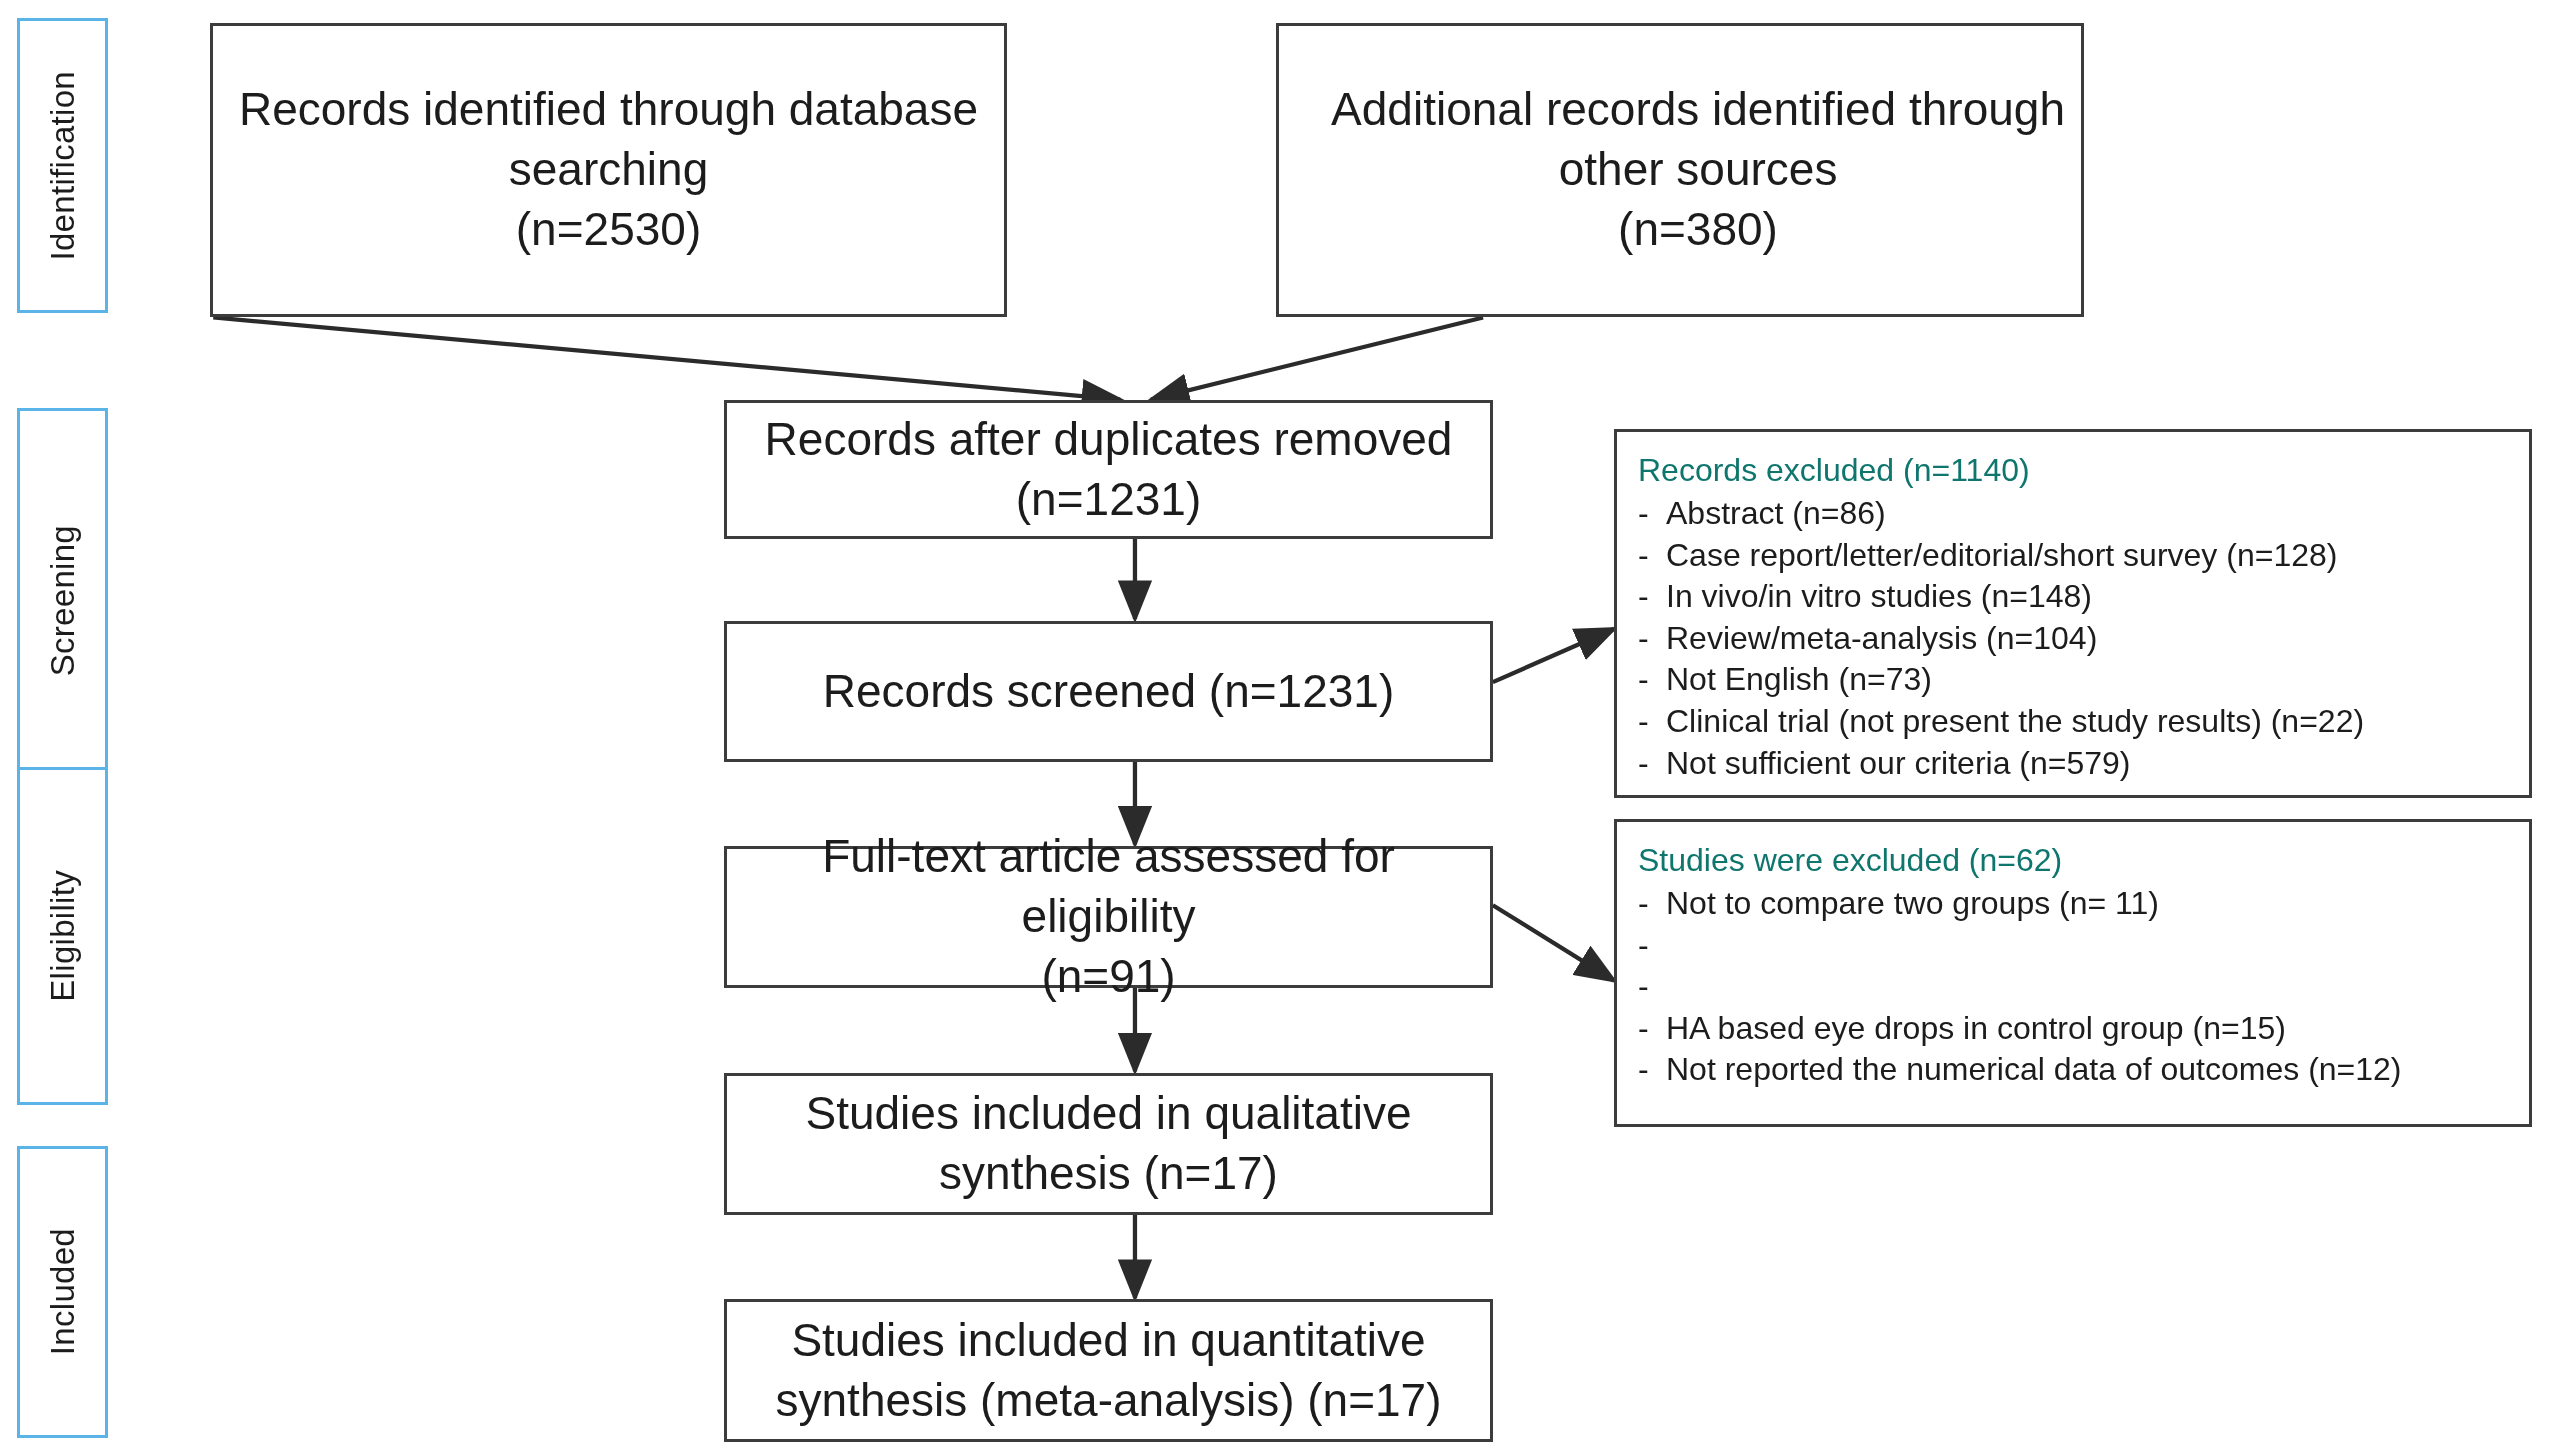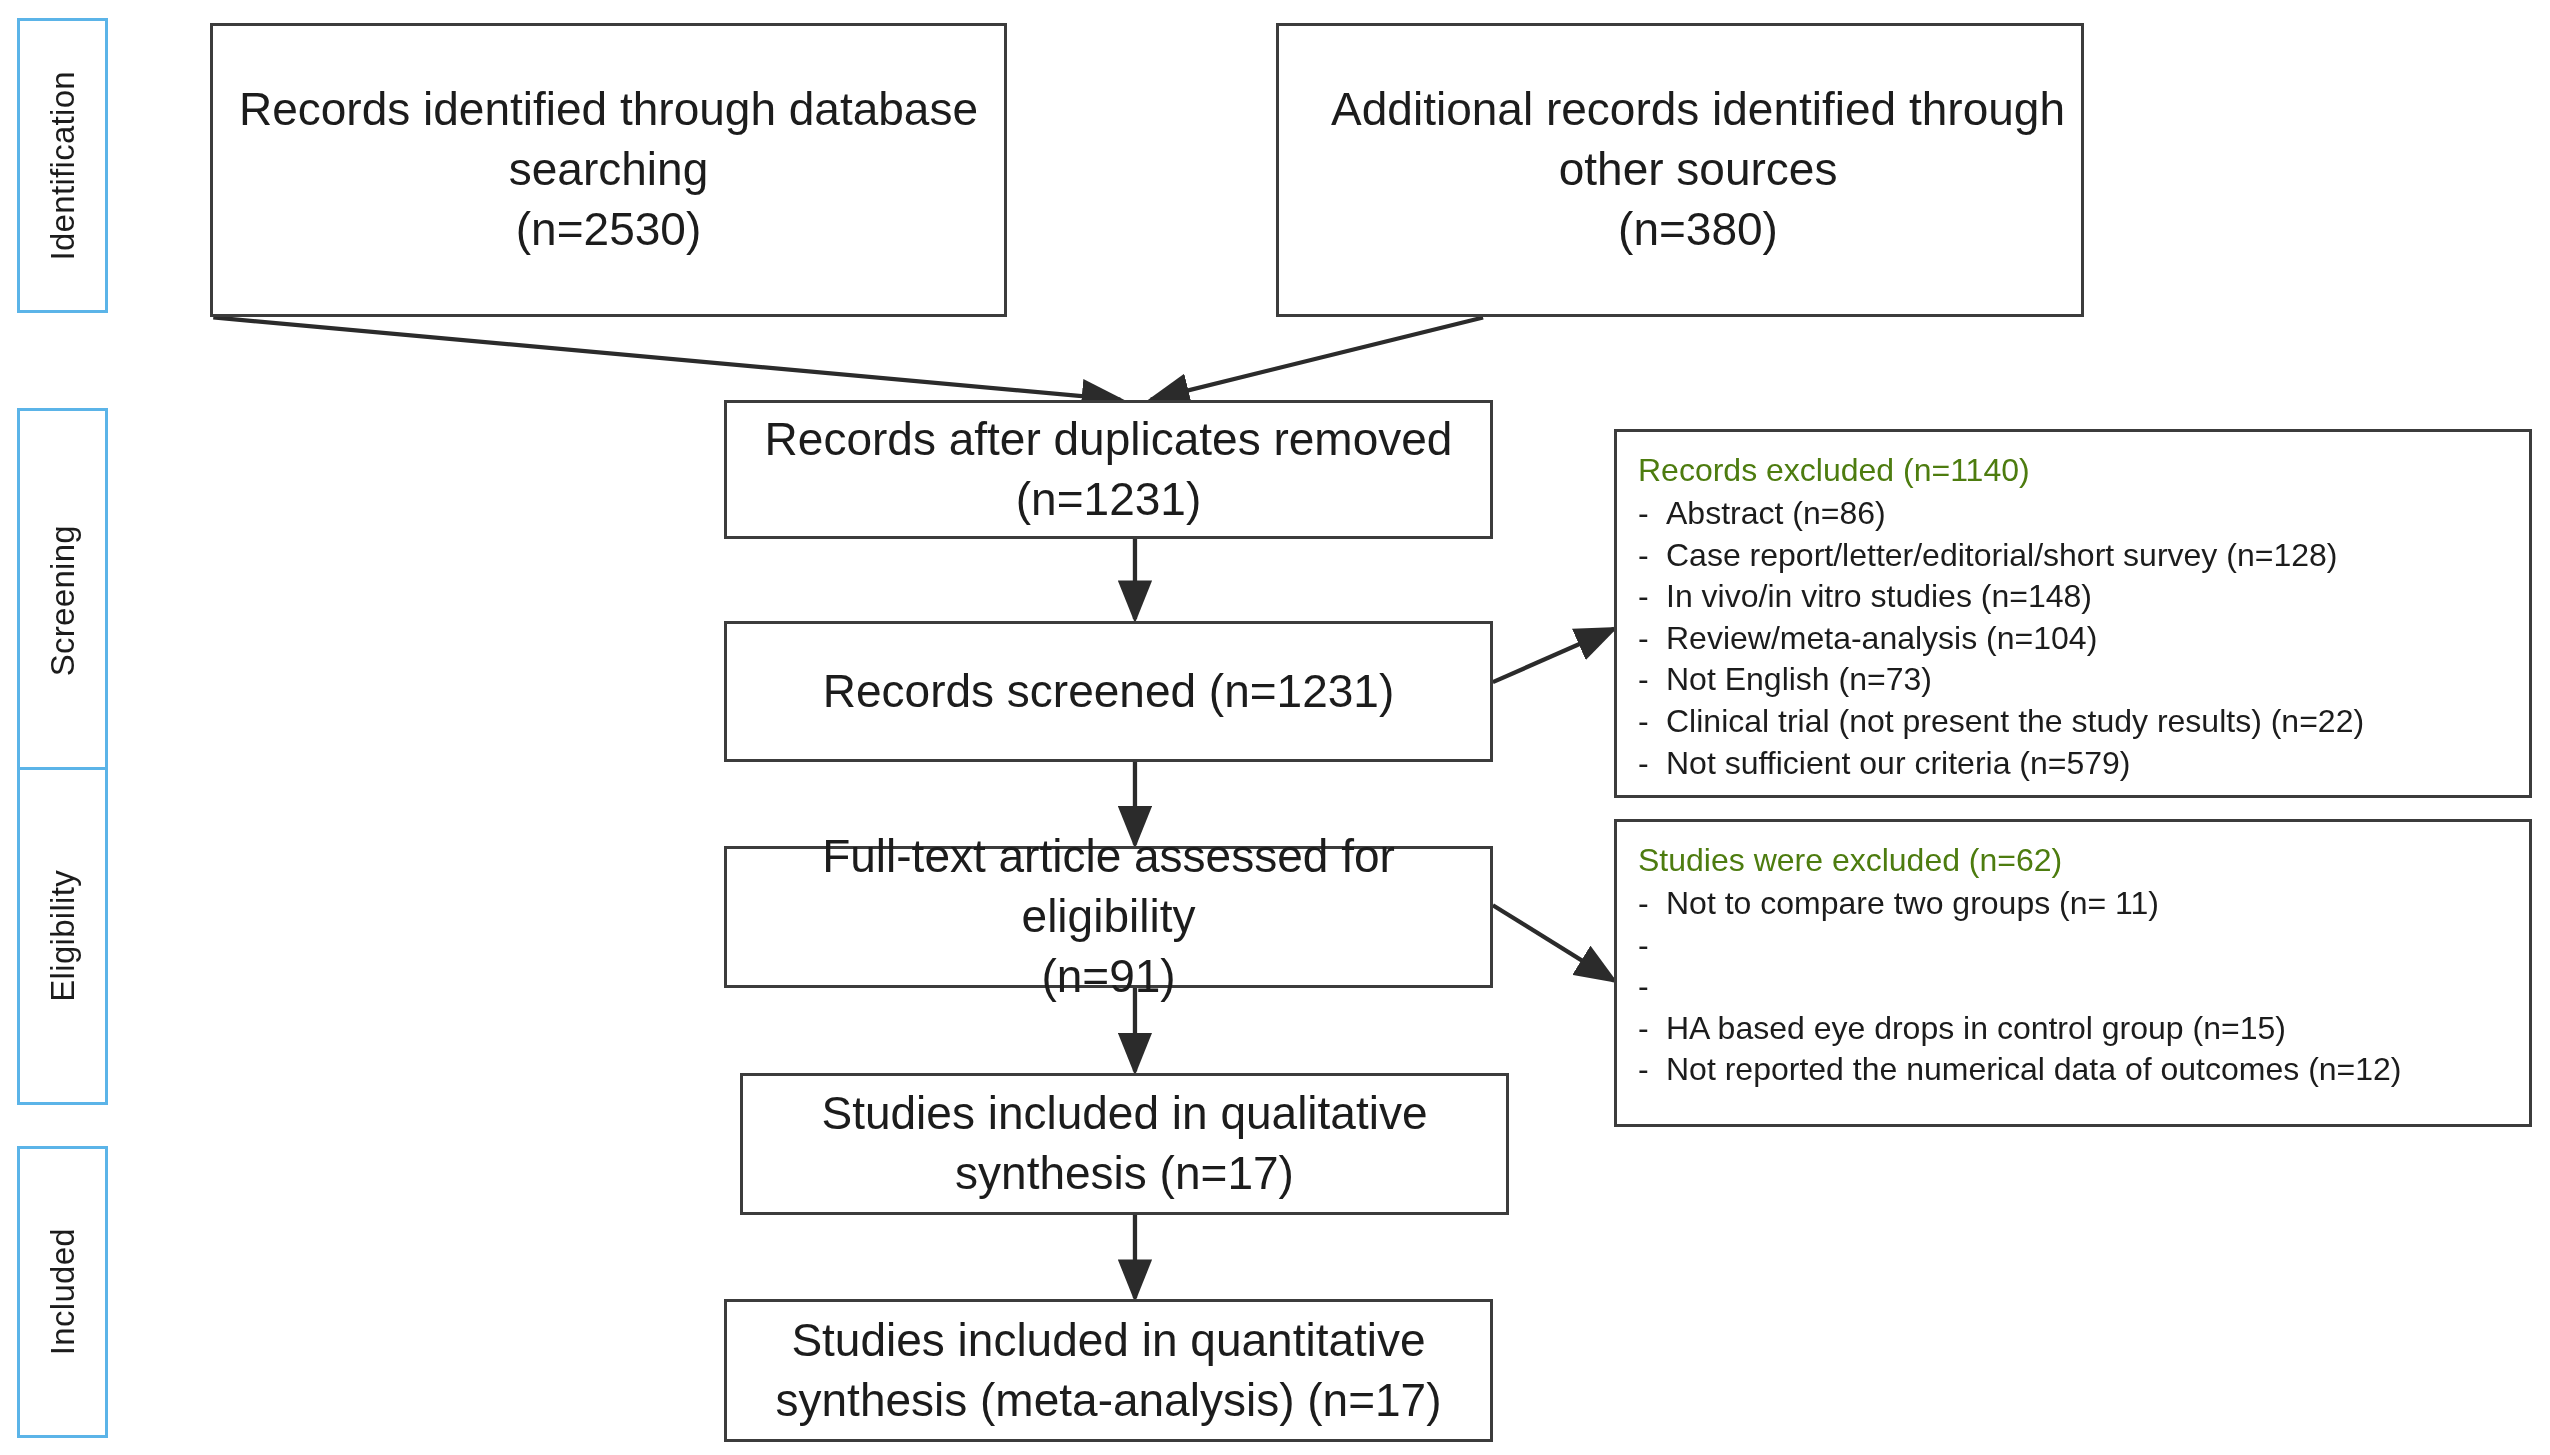--- a/index.html
+++ b/index.html
@@ -62,21 +62,21 @@
   .excl-box {
     position: absolute;
     box-sizing: border-box;
     background: #ffffff;
     border: 3.1px solid #3c3c3c;
     padding: 21px 16px 12.3px 21px;
   }
   .excl-title {
     font-size: 32px;
     line-height: 1.10;
-    color: #4d7c0f;
+    color: #0f766e;
     margin-bottom: 4.9px;
     white-space: nowrap;
   }
   .excl-list {
     list-style: none;
     margin: 0;
     padding: 0;
   }
   .excl-list li {
     font-size: 32px;
@@ -167,21 +167,21 @@
 
   <div class="flow-box" style="left:724px; top:621px; width:769px; height:141px;">
     <span class="btext">Records screened (n=1231)</span>
   </div>
 
   <div class="flow-box" style="left:724px; top:846px; width:769px; height:142px;">
     <span class="btext">Full-text article assessed for eligibility
 (n=91)</span>
   </div>
 
-  <div class="flow-box" style="left:740px; top:1073px; width:769px; height:142px;">
+  <div class="flow-box" style="left:724px; top:1073px; width:769px; height:142px;">
     <span class="btext">Studies included in qualitative
 synthesis  (n=17)</span>
   </div>
 
   <div class="flow-box" style="left:724px; top:1299px; width:769px; height:143px;">
     <span class="btext">Studies included in quantitative
 synthesis (meta-analysis)  (n=17)</span>
   </div>
 
   <div class="excl-box" style="left:1614px; top:429px; width:918px; height:369px;">

